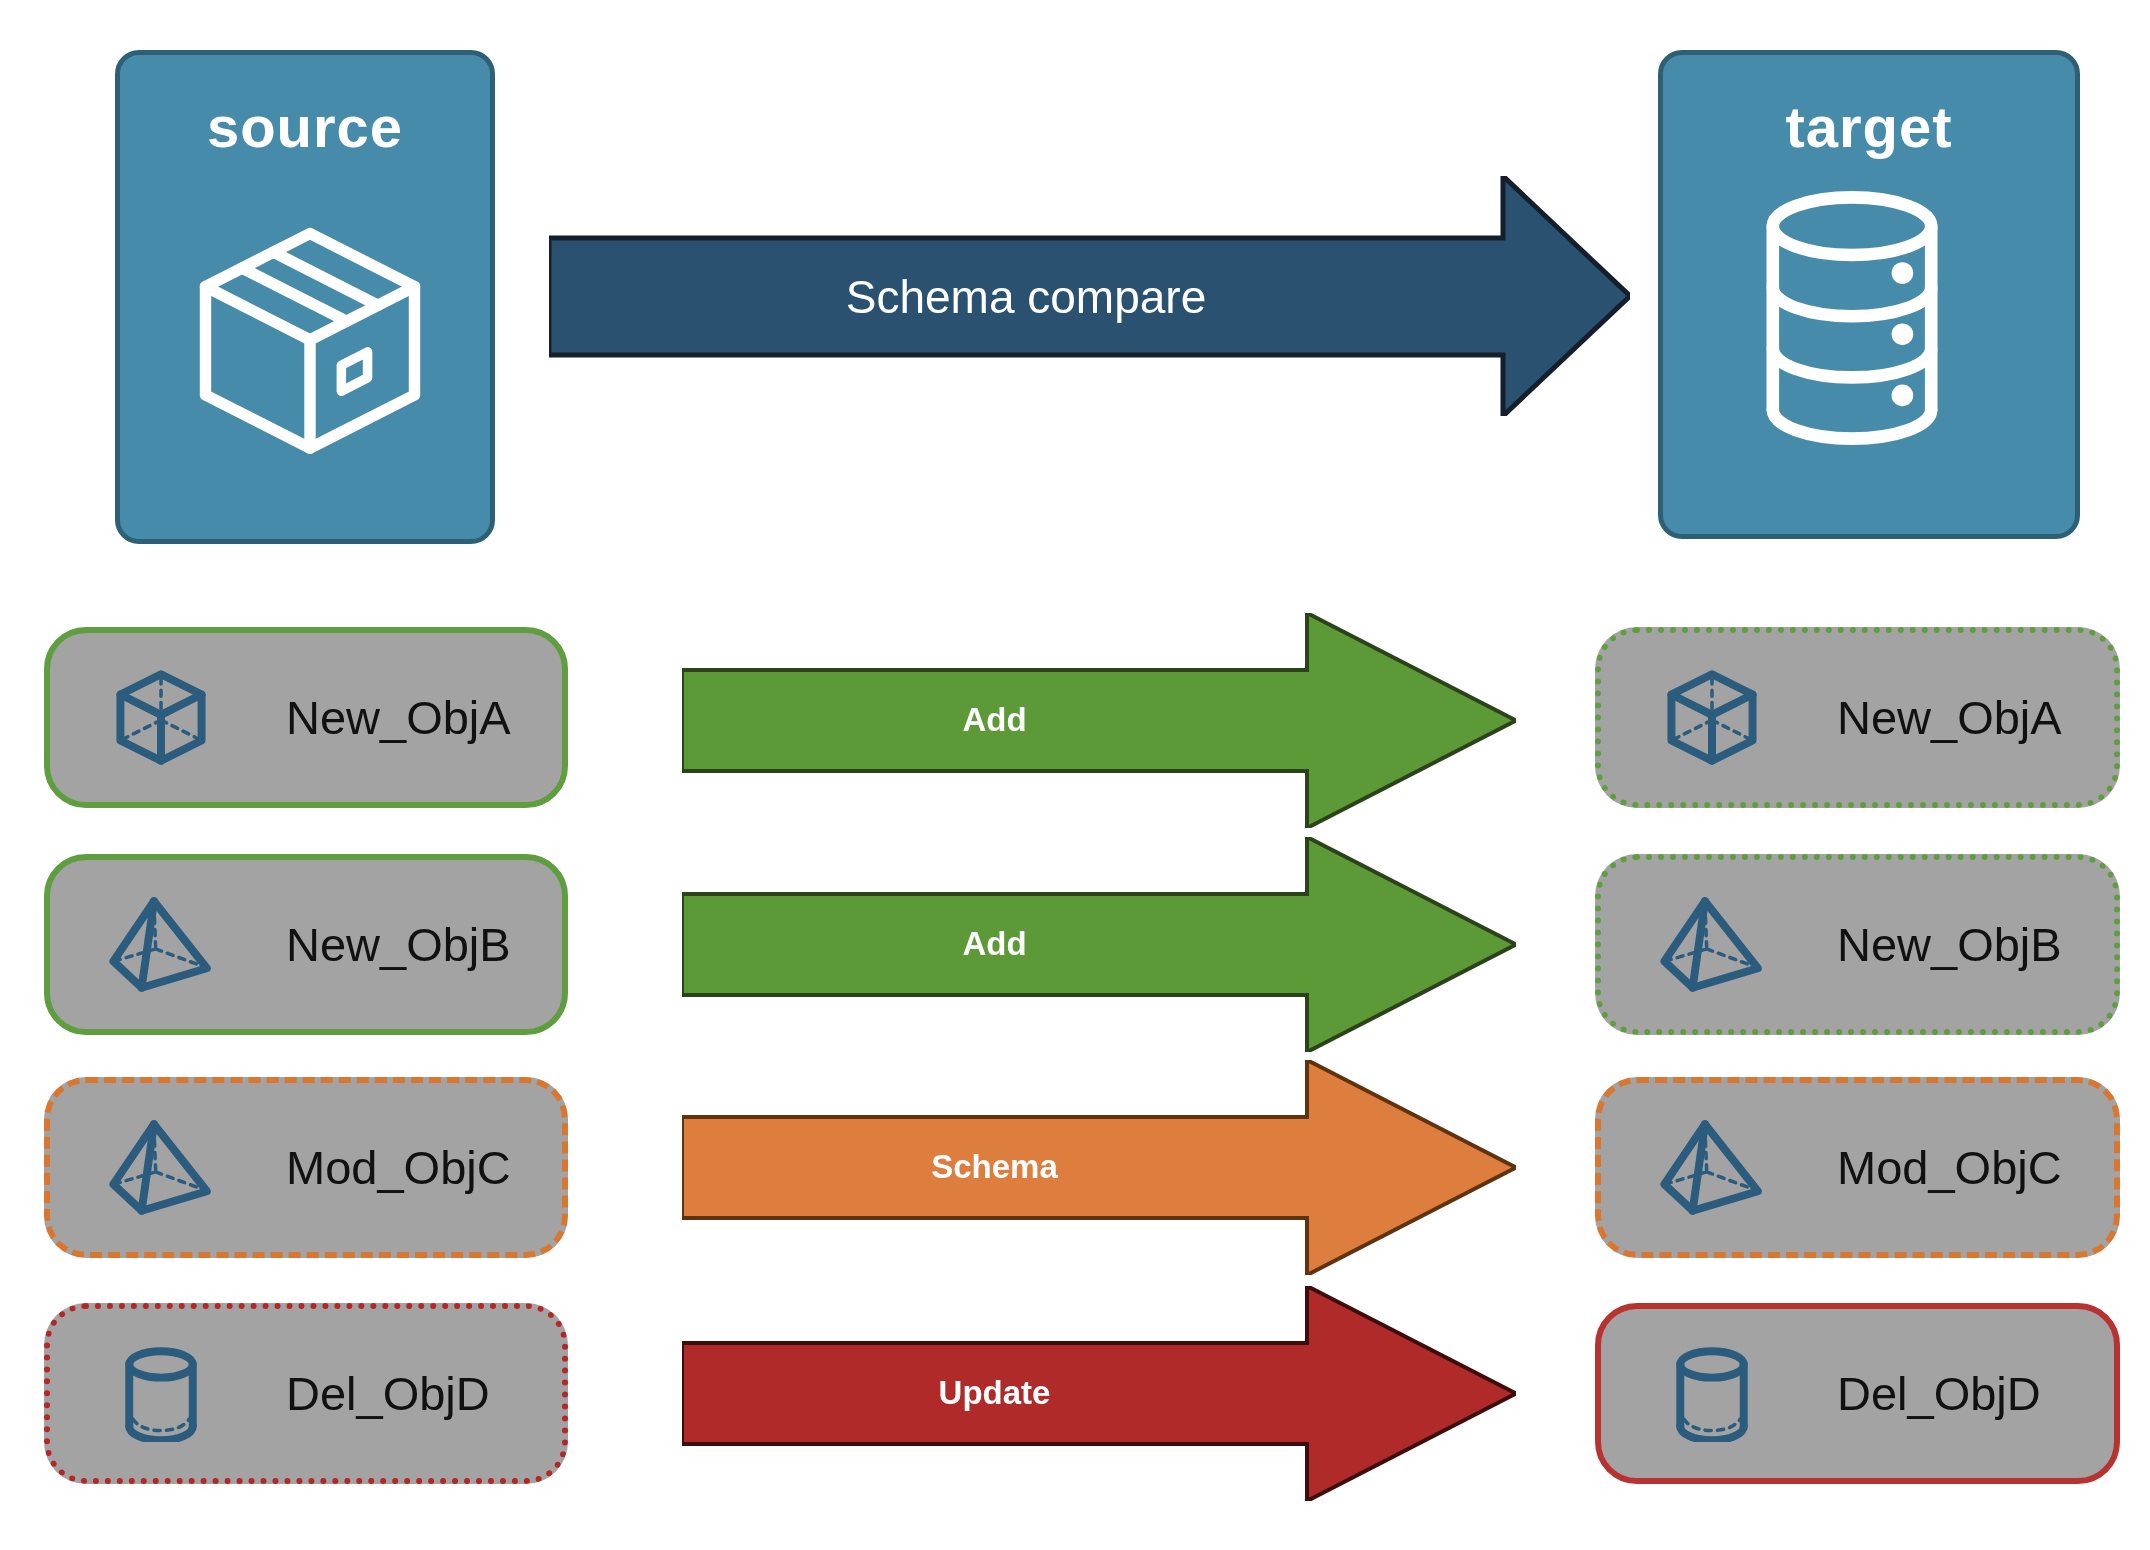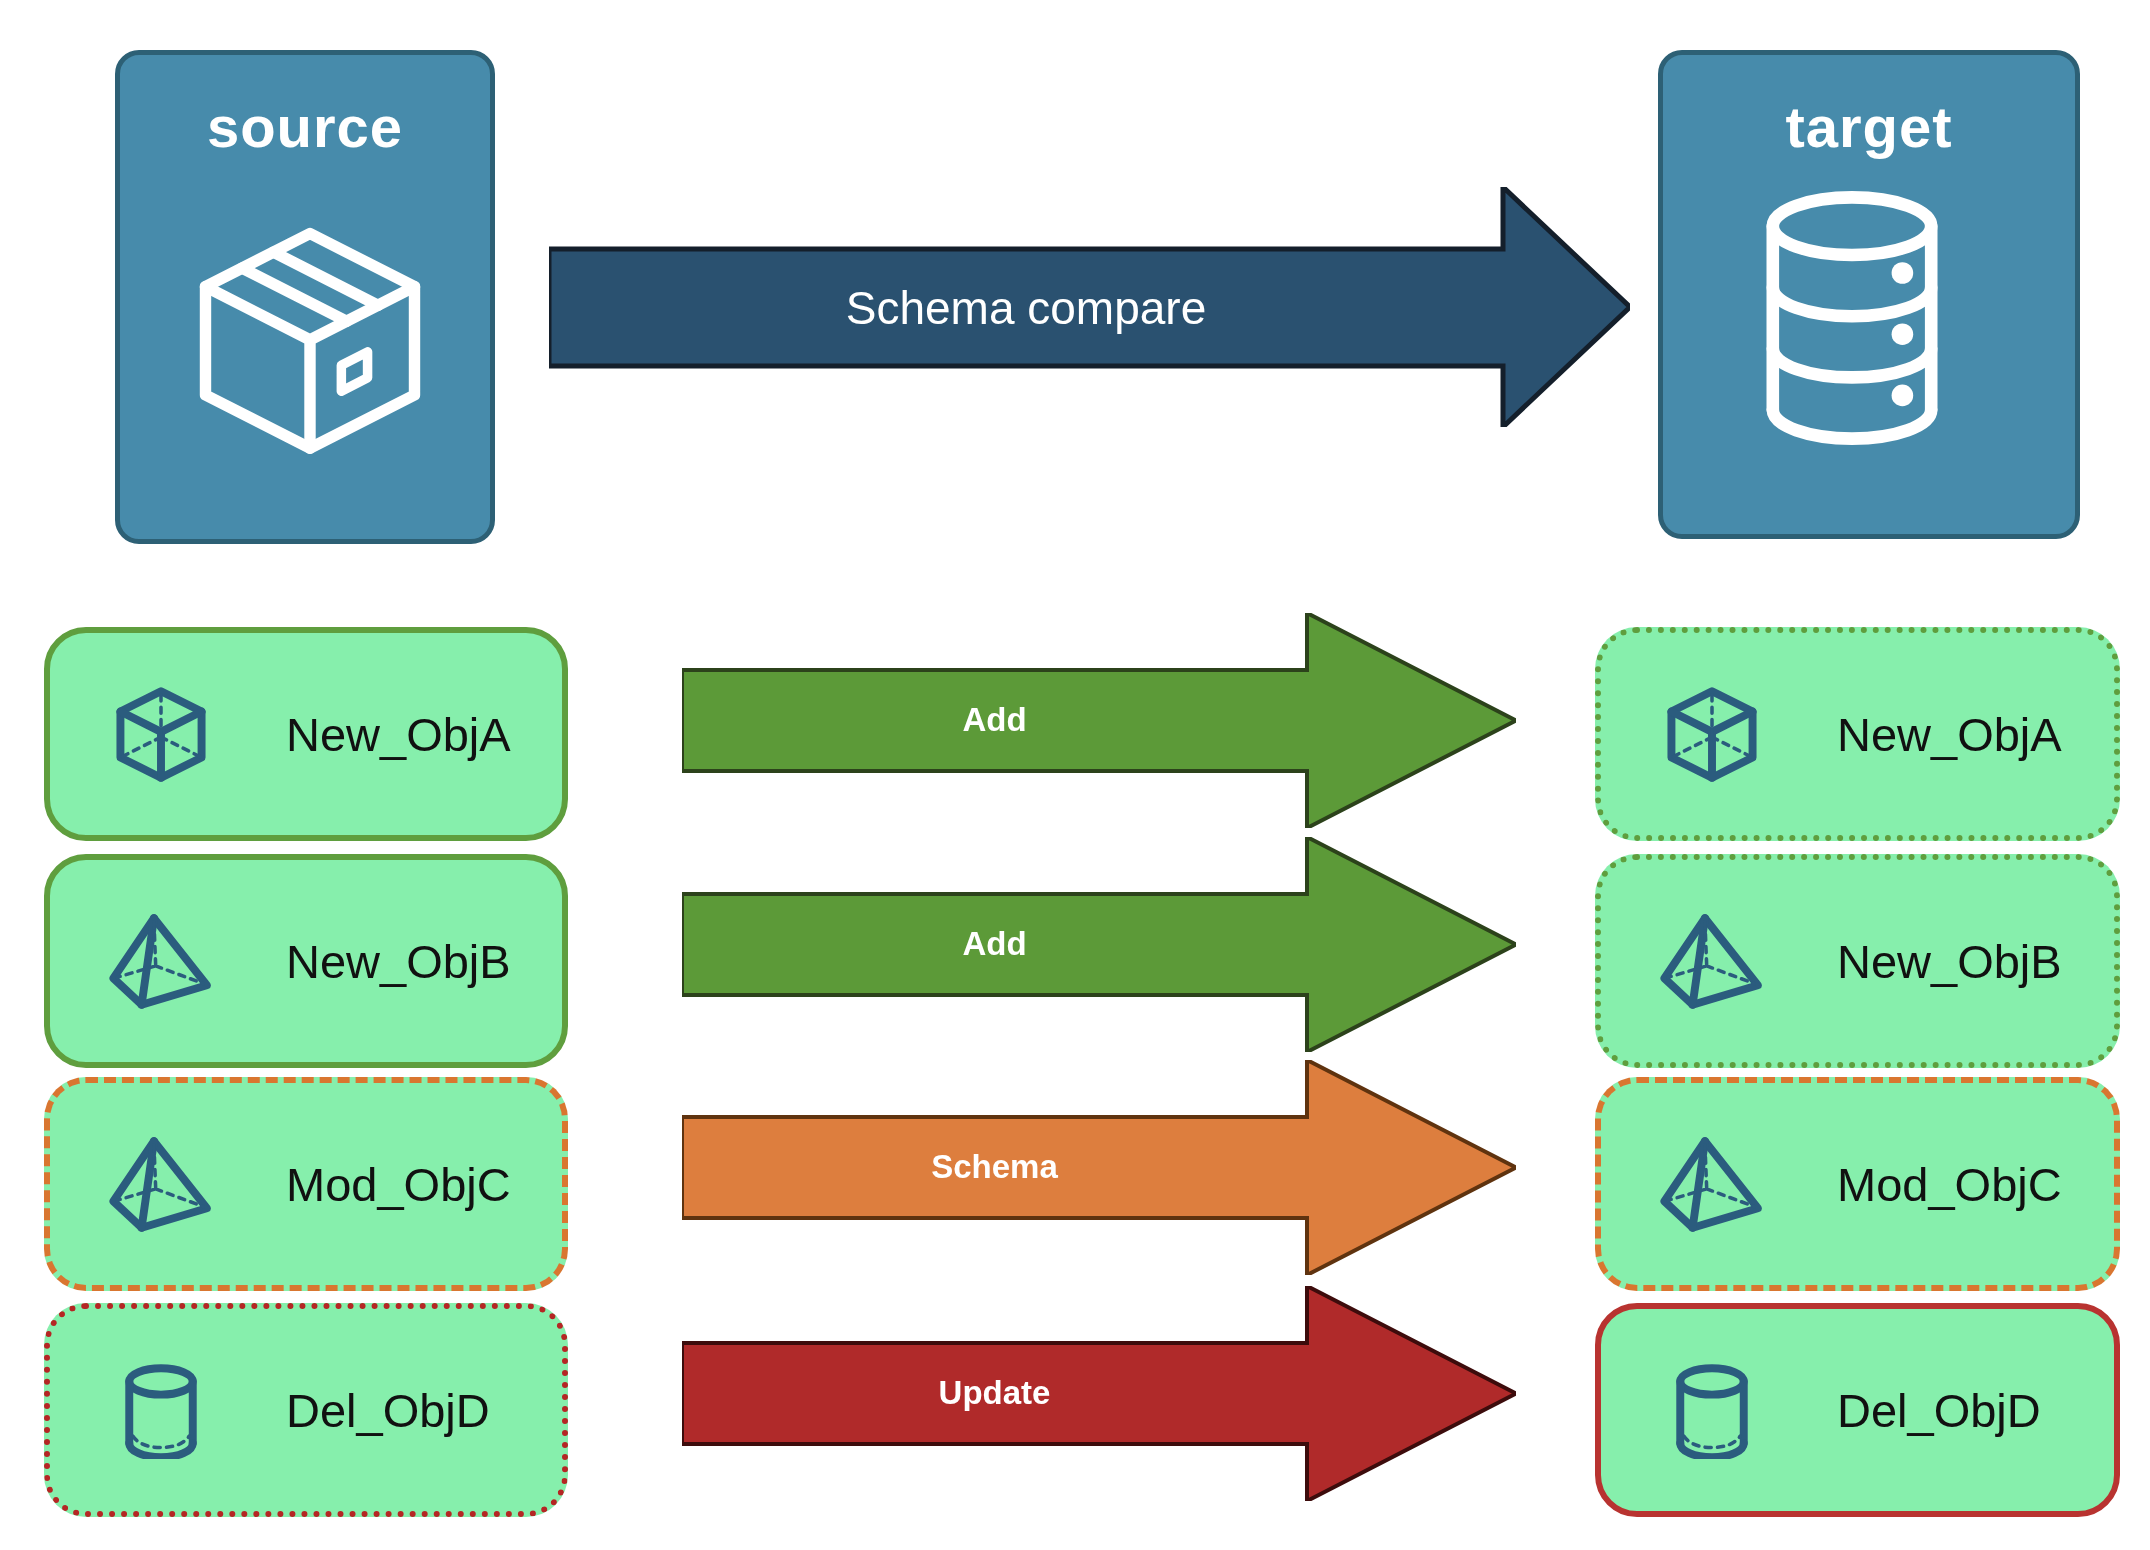--- a/index.html
+++ b/index.html
@@ -21,31 +21,31 @@
   .node-icon{position:absolute;color:#ffffff;}
   .pkg-icon{left:57px;top:150px;width:266px;height:266px;}
   .db-icon{left:81px;top:128px;width:216px;height:270px;}
   
   .arrow{position:absolute;}
   .arrow svg{display:block;}
   .arrow-label{
     position:absolute;display:flex;align-items:center;justify-content:center;
     color:#ffffff;font-size:46px;
   }
-  .main-arrow{left:549px;top:187px;width:1081px;height:240px;}
+  .main-arrow{left:549px;top:176px;width:1081px;height:240px;}
   .main-arrow .arrow-label{left:0;top:62px;width:954px;height:117px;}
   .row-arrow{width:834px;height:215px;}
   .row-arrow .arrow-label{left:0;top:57px;width:625px;height:100px;font-size:33px;font-weight:bold;}
   .main-arrow polygon{stroke:#141f2b;stroke-width:5;}
   .arrow-add polygon{stroke:#2c421b;stroke-width:4;}
   .arrow-update polygon{stroke:#5f330f;stroke-width:4;}
   .arrow-delete polygon{stroke:#3d0c0c;stroke-width:4;}
   
   .row-box{
-    position:absolute;width:524px;height:214px;border-radius:42px;background:#86efac;
+    position:absolute;width:524px;height:181px;border-radius:42px;background:#a3a3a3;
     box-sizing:border-box;display:flex;align-items:center;padding-left:58px;gap:72px;
   }
   .box-right{width:525px;}
   .b-green-solid {border:6px solid  #5f9e3e;}
   .b-green-dotted{border:6px dotted #5f9e3e;}
   .b-orange-dashed{border:6px dashed #d97630;}
   .b-red-dotted {border:6px dotted #b52624;}
   .b-red-solid  {border:6px solid  #b83330;}
   .obj-icon{width:106px;height:97px;flex:0 0 auto;color:#2b5c7e;}
   .obj-label{font-size:47px;color:#111111;white-space:nowrap;}

